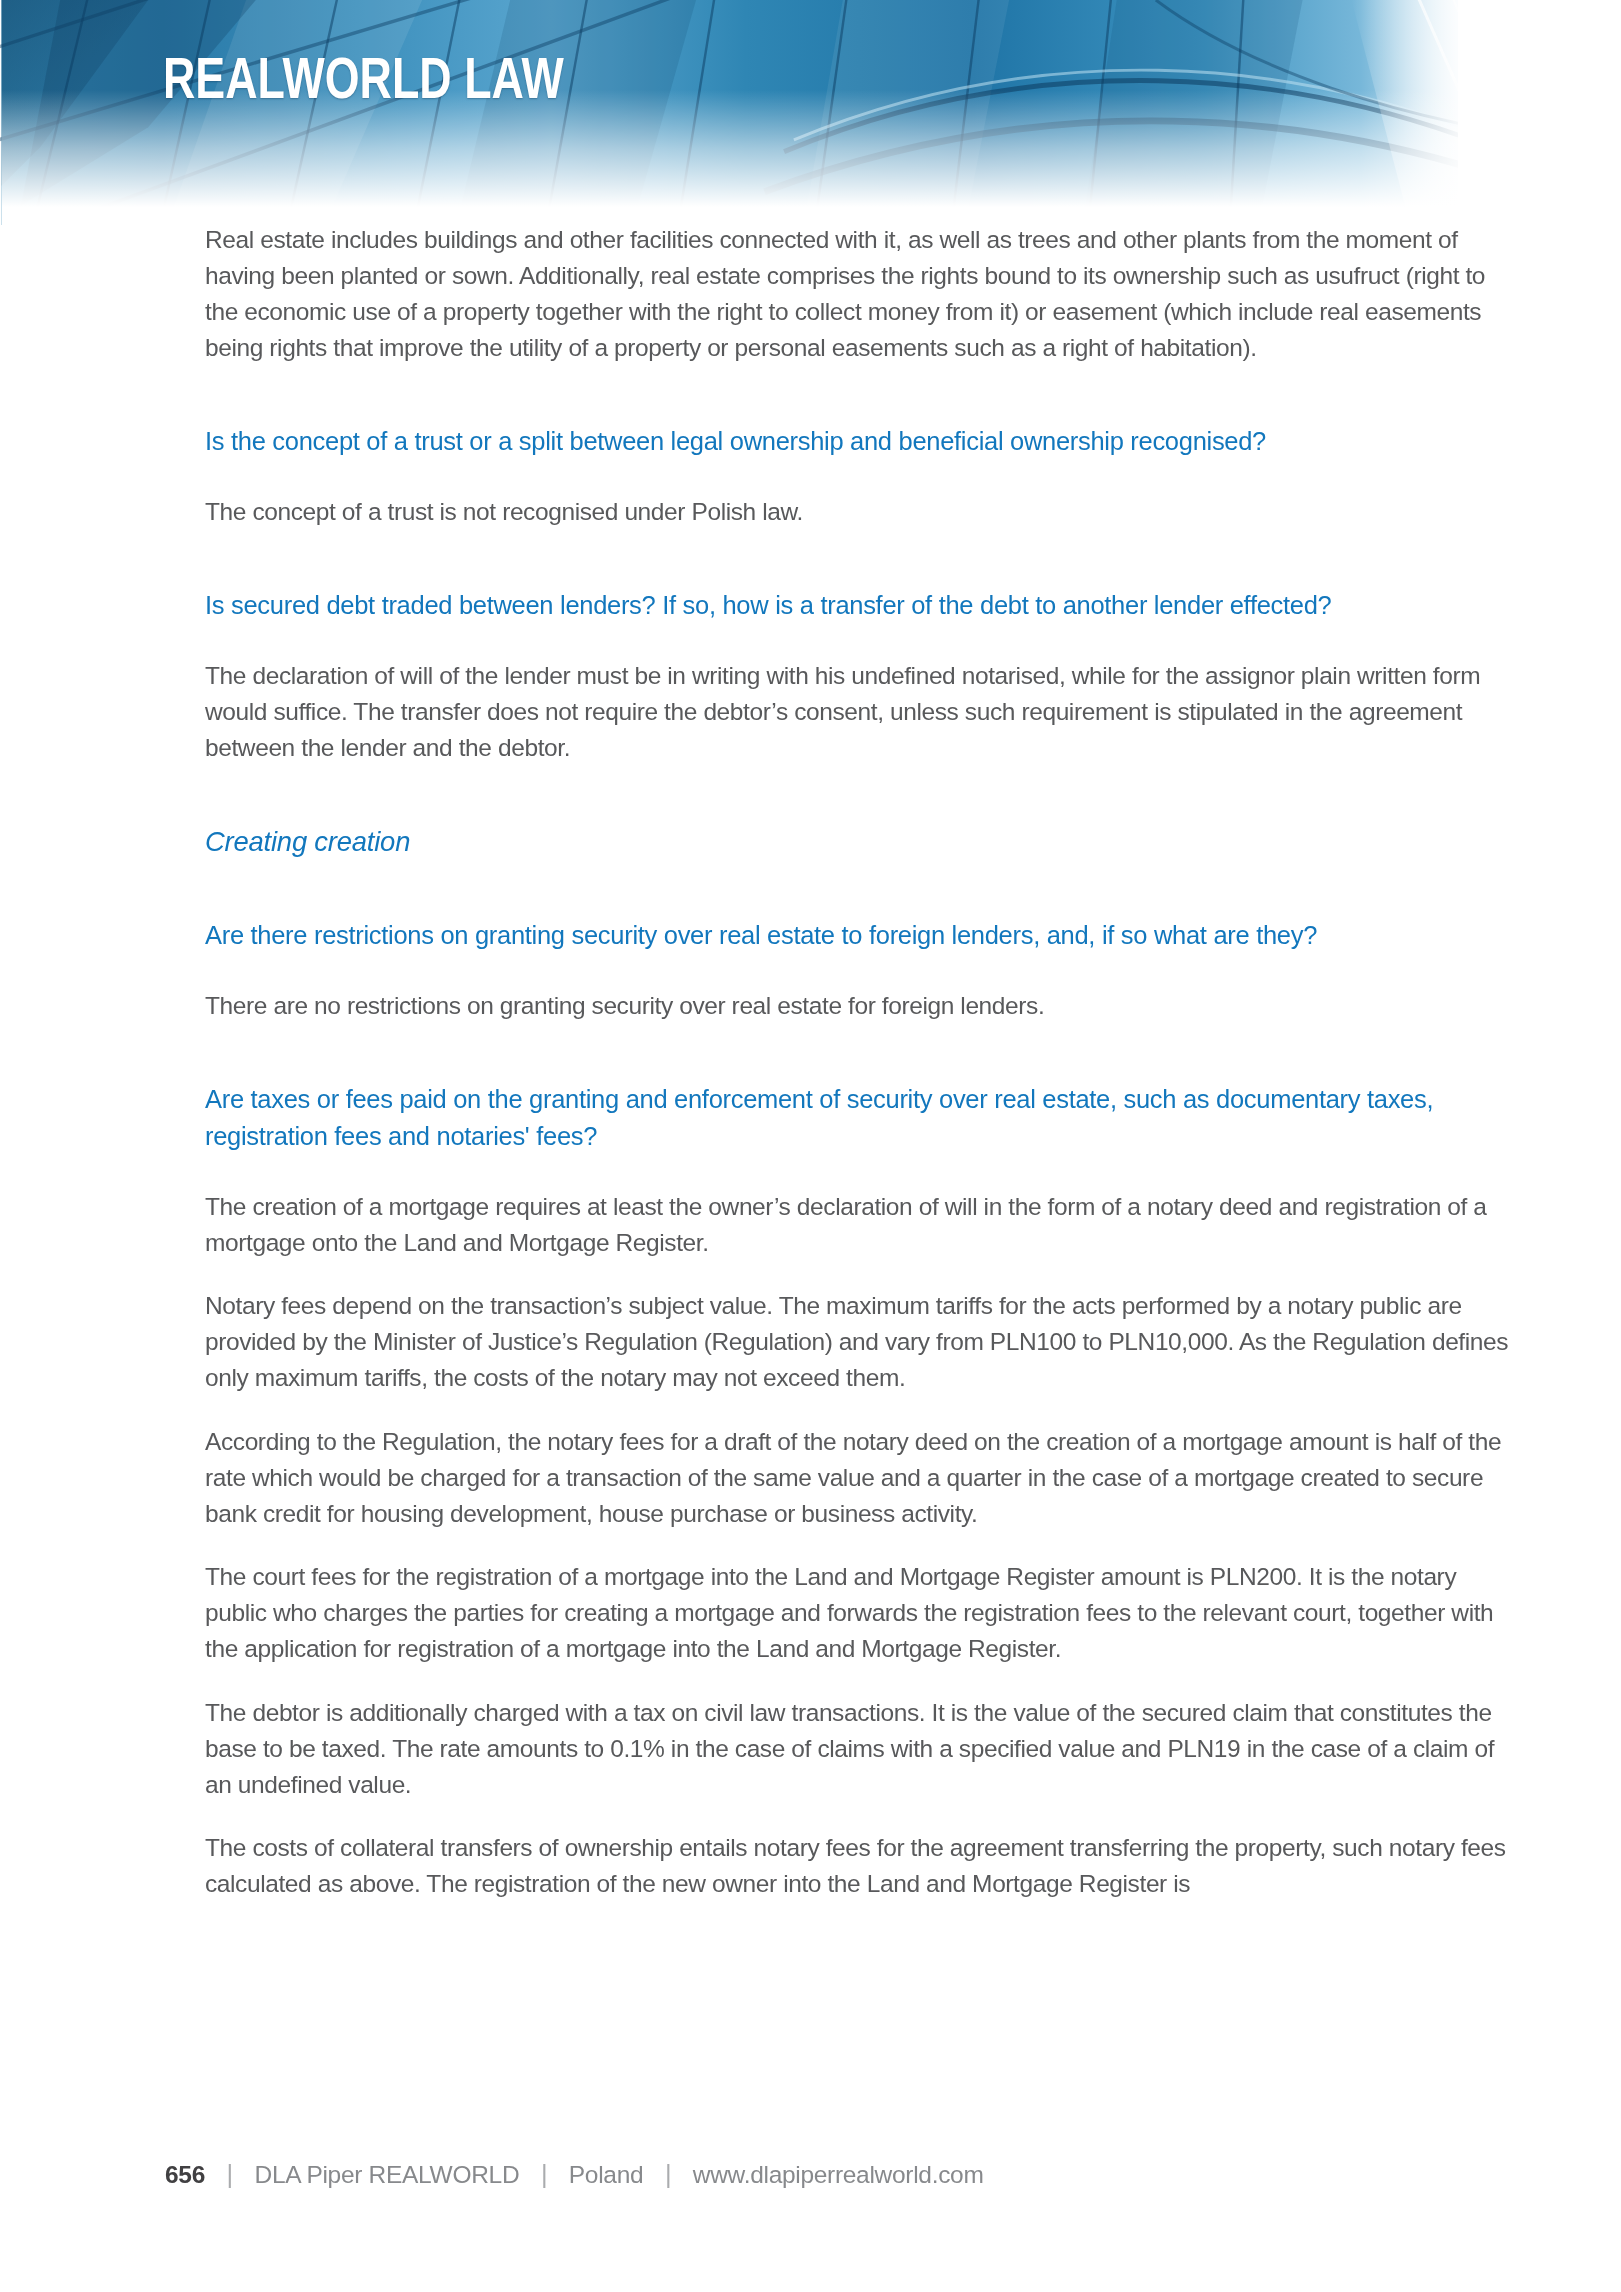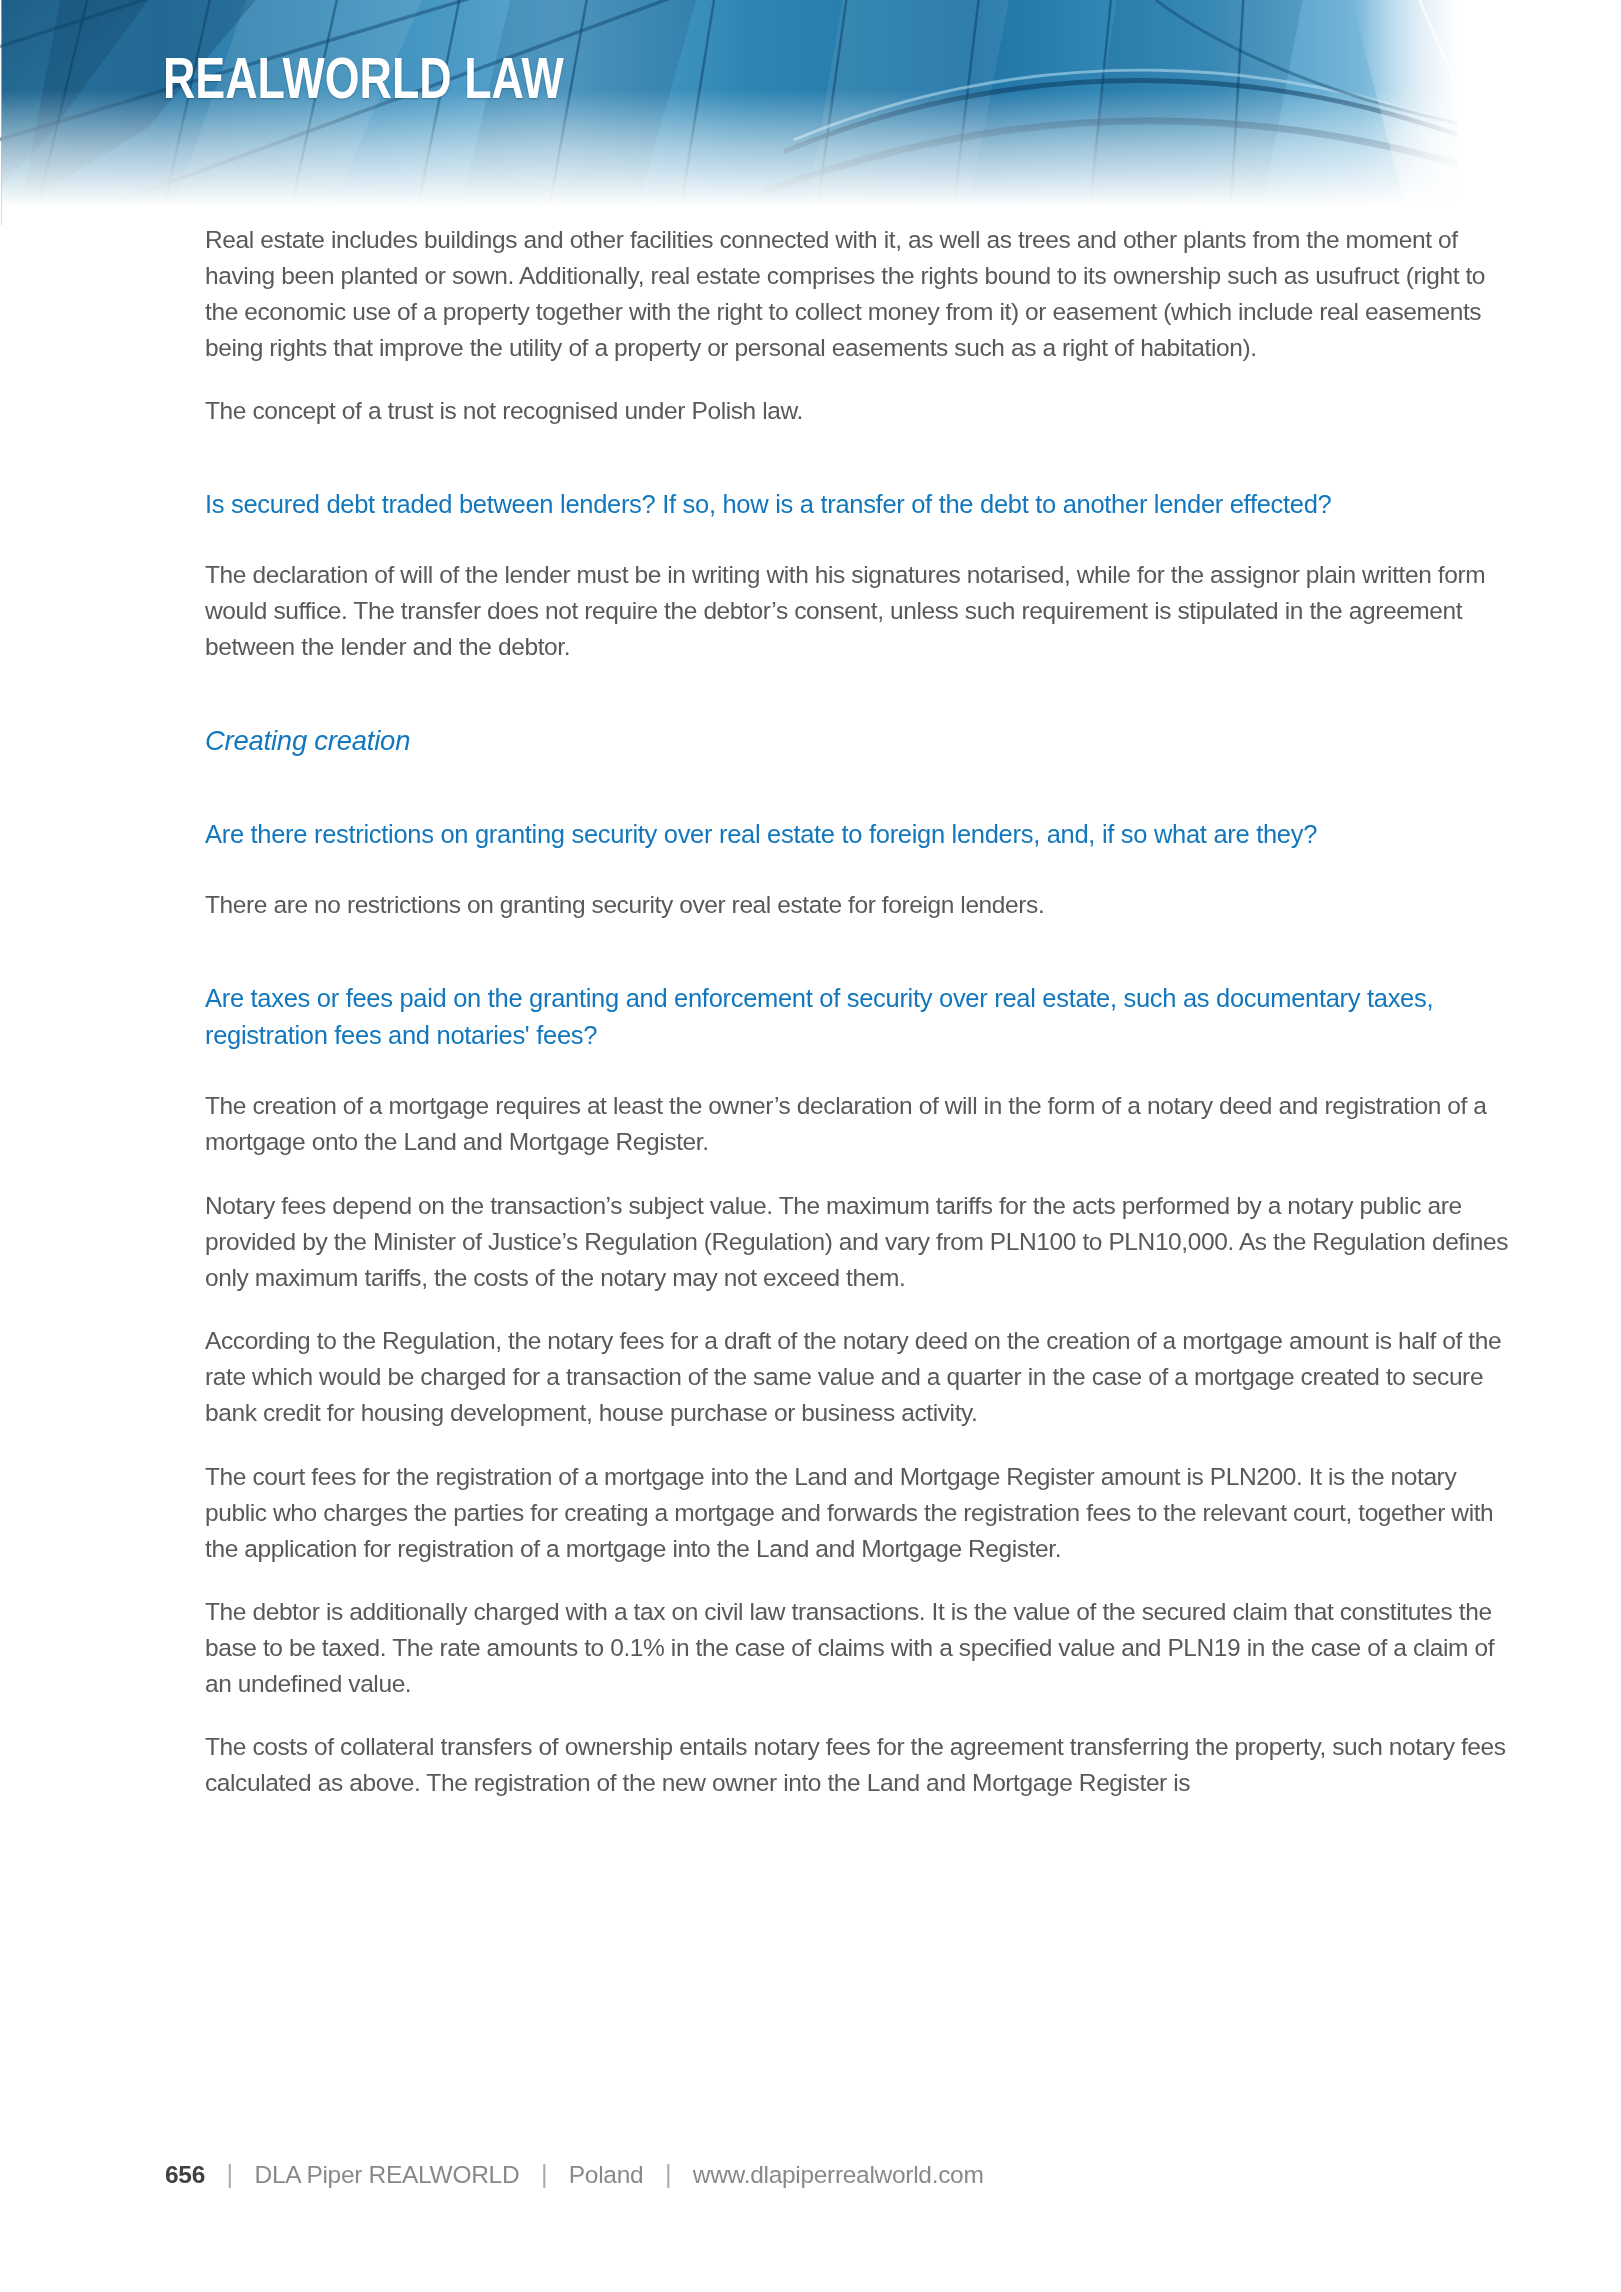--- a/index.html
+++ b/index.html
@@ -170,23 +170,24 @@
 
     <rect x="0" y="0" width="1654" height="230" fill="url(#fadewhite)"></rect>
   </svg>
 
   <div class="header-title">REALWORLD LAW</div>
 </div>
 
 <main class="content">
 
 <p class="paragraph">Real estate includes buildings and other facilities connected with it, as well as trees and other plants from the moment of having been planted or sown. Additionally, real estate comprises the rights bound to its ownership such as usufruct (right to the economic use of a property together with the right to collect money from it) or easement (which include real easements being rights that improve the utility of a property or personal easements such as a right of habitation).</p>
+    <h2 class="heading">Is the concept of a trust or a split between legal ownership and beneficial ownership recognised?</h2>
     <p class="paragraph">The concept of a trust is not recognised under Polish law.</p>
     <h2 class="heading">Is secured debt traded between lenders? If so, how is a transfer of the debt to another lender effected?</h2>
-    <p class="paragraph">The declaration of will of the lender must be in writing with his signatures notarised, while for the assignor plain written form would suffice. The transfer does not require the debtor’s consent, unless such requirement is stipulated in the agreement between the lender and the debtor.</p>
+    <p class="paragraph">The declaration of will of the lender must be in writing with his undefined notarised, while for the assignor plain written form would suffice. The transfer does not require the debtor’s consent, unless such requirement is stipulated in the agreement between the lender and the debtor.</p>
     <h2 class="subheading">Creating creation</h2>
     <h2 class="heading">Are there restrictions on granting security over real estate to foreign lenders, and, if so what are they?</h2>
     <p class="paragraph">There are no restrictions on granting security over real estate for foreign lenders.</p>
     <h2 class="heading">Are taxes or fees paid on the granting and enforcement of security over real estate, such as documentary taxes, registration fees and notaries' fees?</h2>
     <p class="paragraph">The creation of a mortgage requires at least the owner’s declaration of will in the form of a notary deed and registration of a mortgage onto the Land and Mortgage Register.</p>
     <p class="paragraph">Notary fees depend on the transaction’s subject value. The maximum tariffs for the acts performed by a notary public are provided by the Minister of Justice’s Regulation (Regulation) and vary from PLN100 to PLN10,000. As the Regulation defines only maximum tariffs, the costs of the notary may not exceed them.</p>
     <p class="paragraph">According to the Regulation, the notary fees for a draft of the notary deed on the creation of a mortgage amount is half of the rate which would be charged for a transaction of the same value and a quarter in the case of a mortgage created to secure bank credit for housing development, house purchase or business activity.</p>
     <p class="paragraph">The court fees for the registration of a mortgage into the Land and Mortgage Register amount is PLN200. It is the notary public who charges the parties for creating a mortgage and forwards the registration fees to the relevant court, together with the application for registration of a mortgage into the Land and Mortgage Register.</p>
     <p class="paragraph">The debtor is additionally charged with a tax on civil law transactions. It is the value of the secured claim that constitutes the base to be taxed. The rate amounts to 0.1% in the case of claims with a specified value and PLN19 in the case of a claim of an undefined value.</p>
     <p class="paragraph">The costs of collateral transfers of ownership entails notary fees for the agreement transferring the property, such notary fees calculated as above. The registration of the new owner into the Land and Mortgage Register is</p>

